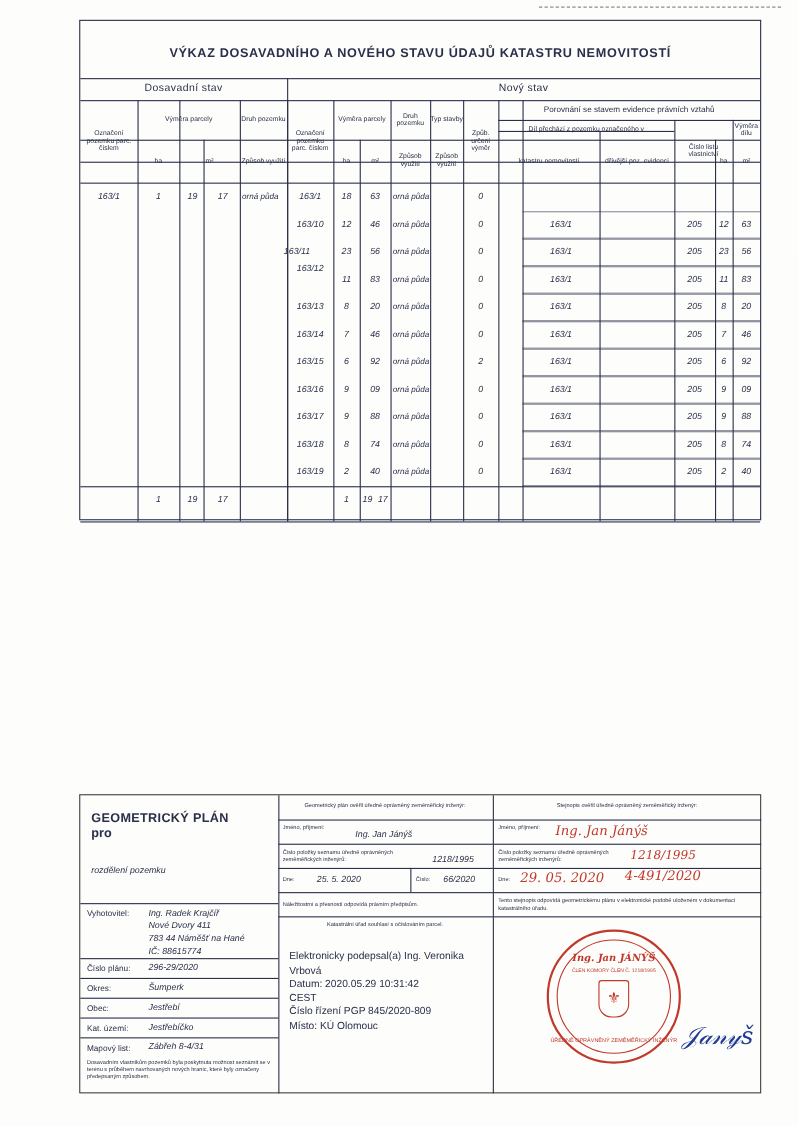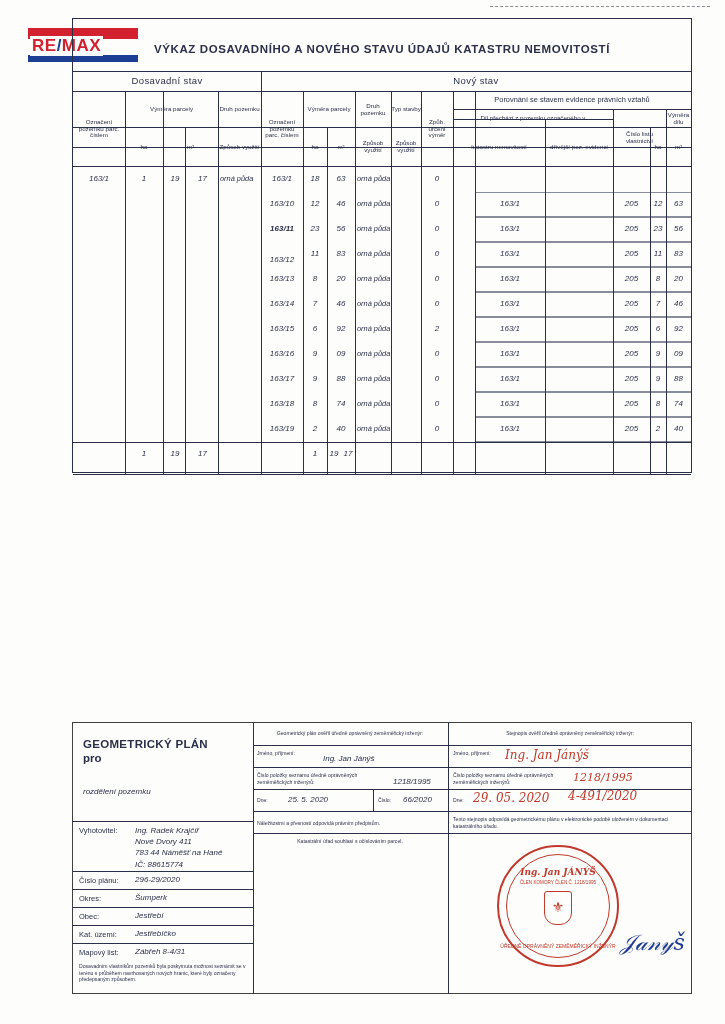--- a/index.html
+++ b/index.html
@@ -202,25 +202,20 @@
     border-top: 1px dashed #8a8a9a;
   }
 </style>
 </head>
 <body>
 
 <div class="page">
 
   <div class="dashed-top"></div>
 
-  <div class="logo">
-    <div class="bar"></div>
-    <div class="bar2"></div>
-    <div class="txt"><span>RE</span><span class="slash">/</span><span>MAX</span></div>
-  </div>
 
   <div class="sheet">
     <div class="sheet-inner">
 
       <div class="title">VÝKAZ DOSAVADNÍHO A NOVÉHO STAVU ÚDAJŮ KATASTRU NEMOVITOSTÍ</div>
 
       <div class="hline" style="left:0;  top:52px;  width:618px;"></div>
       <div class="hline" style="left:0;  top:72px;  width:618px;"></div>
       <div class="hline" style="left:0;  top:108px; width:618px;"></div>
       <div class="hline" style="left:0;  top:128px; width:618px;"></div>
@@ -296,32 +291,32 @@
           <div class="cell data" style="left: 230px; top: 173px; width: 24px; height: 25px;">12</div>
           <div class="cell data" style="left: 254px; top: 173px; width: 28px; height: 25px;">46</div>
           <div class="cell data" style="left: 282px; top: 173px; width: 36px; height: 25px; justify-content: flex-start; padding-left: 2px; font-size: 7.4px;">orná půda</div>
           <div class="cell data" style="left: 348px; top: 173px; width: 32px; height: 25px;">0</div>
           <div class="cell data" style="left: 402px; top: 173px; width: 70px; height: 25px;">163/1</div>
           <div class="cell data" style="left: 540px; top: 173px; width: 37px; height: 25px;">205</div>
           <div class="cell data" style="left: 577px; top: 173px; width: 16px; height: 25px;">12</div>
           <div class="cell data" style="left: 593px; top: 173px; width: 25px; height: 25px;">63</div>
           <div class="hline" style="left: 402px; top: 197px; width: 216px; opacity: 0.55;"></div>
           <div class="hline" style="left: 402px; top: 173px; width: 216px; opacity: 0.55;"></div>
-          <div class="cell data" style="left: 188px; top: 198px; width: 42px; height: 25px; font-weight: bold;">163/11</div>
+          <div class="cell data" style="left: 176px; top: 198px; width: 42px; height: 25px;">163/11</div>
           <div class="cell data" style="left: 230px; top: 198px; width: 24px; height: 25px;">23</div>
           <div class="cell data" style="left: 254px; top: 198px; width: 28px; height: 25px;">56</div>
           <div class="cell data" style="left: 282px; top: 198px; width: 36px; height: 25px; justify-content: flex-start; padding-left: 2px; font-size: 7.4px;">orná půda</div>
           <div class="cell data" style="left: 348px; top: 198px; width: 32px; height: 25px;">0</div>
           <div class="cell data" style="left: 402px; top: 198px; width: 70px; height: 25px;">163/1</div>
           <div class="cell data" style="left: 540px; top: 198px; width: 37px; height: 25px;">205</div>
           <div class="cell data" style="left: 577px; top: 198px; width: 16px; height: 25px;">23</div>
           <div class="cell data" style="left: 593px; top: 198px; width: 25px; height: 25px;">56</div>
           <div class="hline" style="left: 402px; top: 222px; width: 216px; opacity: 0.55;"></div>
           <div class="hline" style="left: 402px; top: 198px; width: 216px; opacity: 0.55;"></div>
-          <div class="cell data" style="left: 188px; top: 229px; width: 42px; height: 25px;">163/12</div>
+          <div class="cell data" style="left: 188px; top: 213px; width: 42px; height: 25px;">163/12</div>
           <div class="cell data" style="left: 230px; top: 223px; width: 24px; height: 25px;">11</div>
           <div class="cell data" style="left: 254px; top: 223px; width: 28px; height: 25px;">83</div>
           <div class="cell data" style="left: 282px; top: 223px; width: 36px; height: 25px; justify-content: flex-start; padding-left: 2px; font-size: 7.4px;">orná půda</div>
           <div class="cell data" style="left: 348px; top: 223px; width: 32px; height: 25px;">0</div>
           <div class="cell data" style="left: 402px; top: 223px; width: 70px; height: 25px;">163/1</div>
           <div class="cell data" style="left: 540px; top: 223px; width: 37px; height: 25px;">205</div>
           <div class="cell data" style="left: 577px; top: 223px; width: 16px; height: 25px;">11</div>
           <div class="cell data" style="left: 593px; top: 223px; width: 25px; height: 25px;">83</div>
           <div class="hline" style="left: 402px; top: 247px; width: 216px; opacity: 0.55;"></div>
           <div class="hline" style="left: 402px; top: 223px; width: 216px; opacity: 0.55;"></div>
@@ -470,20 +465,25 @@
     <div class="f-txt f-val" style="left:250px; top:31px;">Ing. Jan Jánýš</div>
     <div class="f-txt f-tiny" style="left:184px; top:49px; width:110px;">Číslo položky seznamu úředně oprávněných zeměměřických inženýrů:</div>
     <div class="f-txt f-val" style="left:320px; top:54px;">1218/1995</div>
     <div class="f-txt f-tiny" style="left:184px; top:74px;">Dne:</div>
     <div class="f-txt f-val" style="left:215px; top:72px;">25. 5. 2020</div>
     <div class="f-txt f-tiny" style="left:305px; top:74px;">Číslo:</div>
     <div class="f-txt f-val" style="left:330px; top:72px;">66/2020</div>
     <div class="f-txt f-tiny" style="left:184px; top:97px;">Náležitostmi a přesností odpovídá právním předpisům.</div>
     <div class="f-txt f-tiny" style="left:186px; top:115px; width:182px; text-align:center;">Katastrální úřad souhlasí s očíslováním parcel.</div>
 
+    <div class="f-txt f-e" style="left:190px; top:140px; width:180px; white-space:pre-line;">Elektronicky podepsal(a) Ing. Veronika Vrbová
+Datum: 2020.05.29 10:31:42
+CEST
+Číslo řízení PGP 845/2020-809
+Místo: KÚ Olomouc</div>
 
     <div class="f-txt f-tiny" style="left:382px; top:7px; width:230px; text-align:center;">Stejnopis ověřil úředně oprávněný zeměměřický inženýr:</div>
     <div class="f-txt f-tiny" style="left:380px; top:27px;">Jméno, příjmení:</div>
     <div class="f-txt f-tiny" style="left:380px; top:49px; width:110px;">Číslo položky seznamu úředně oprávněných zeměměřických inženýrů:</div>
     <div class="f-txt f-tiny" style="left:380px; top:74px;">Dne:</div>
     <div class="f-txt f-tiny" style="left:380px; top:93px; width:232px;">Tento stejnopis odpovídá geometrickému plánu v elektronické podobě uloženém v dokumentaci katastrálního úřadu.</div>
 
     <div class="hand" style="left:432px; top:25px; font-size:12px;">Ing. Jan Jánýš</div>
     <div class="hand" style="left:500px; top:48px; font-size:11px;">1218/1995</div>
     <div class="hand" style="left:400px; top:68px; font-size:12px;">29. 05. 2020</div>

